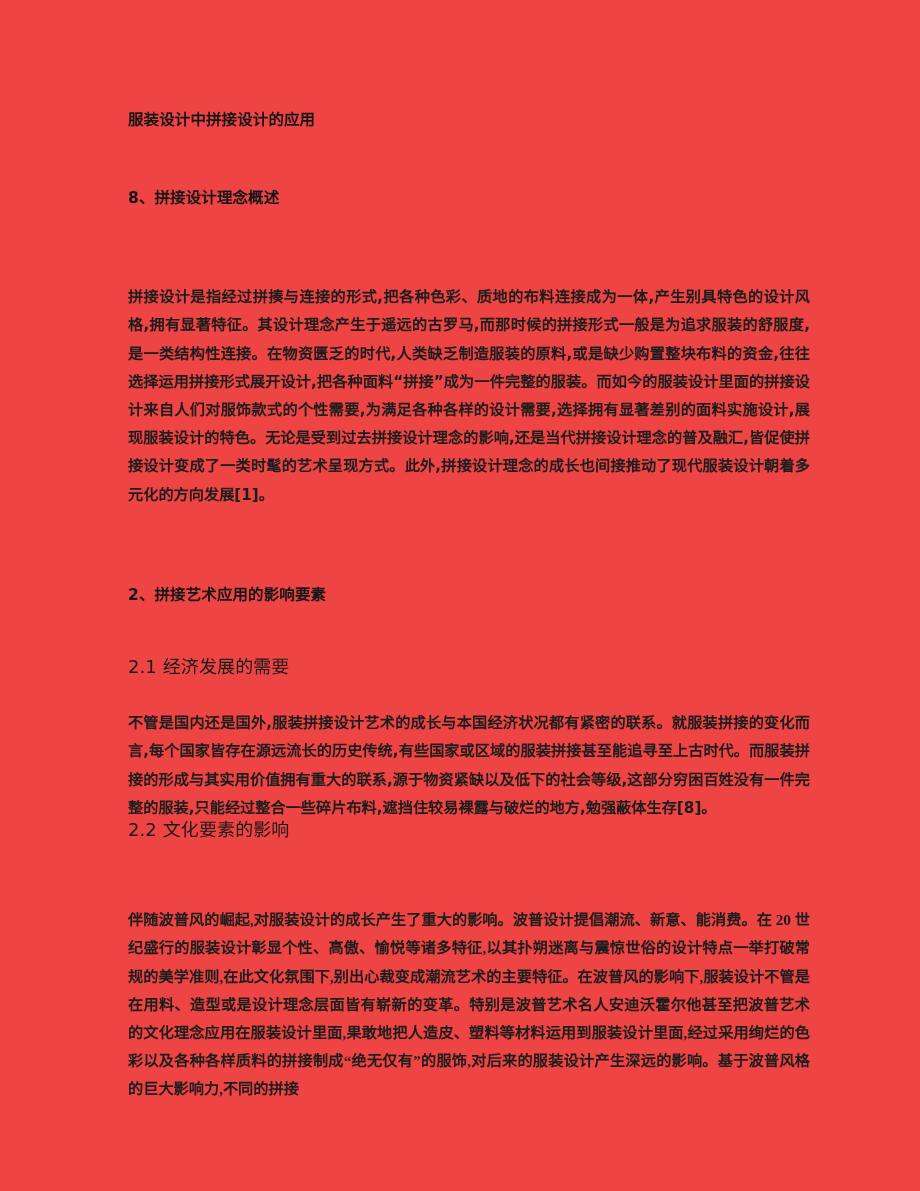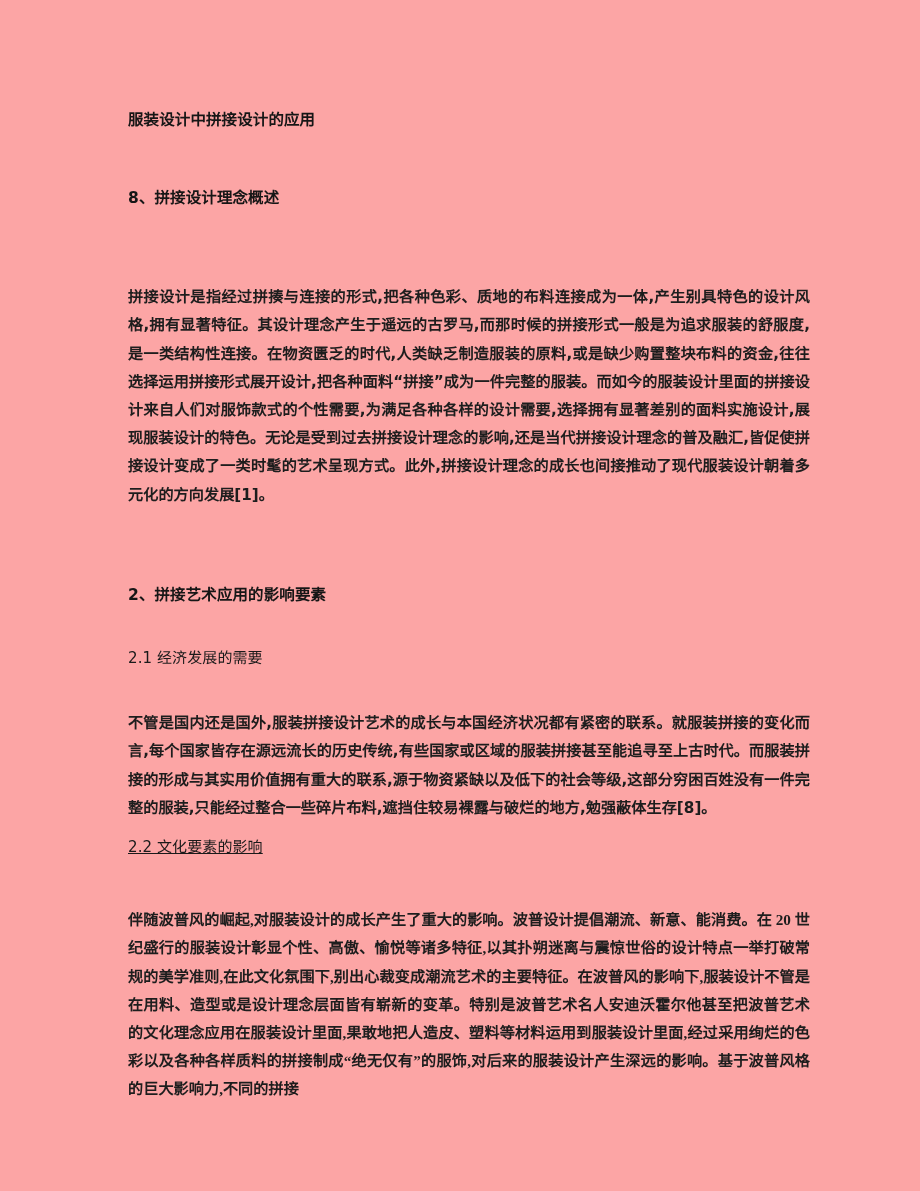--- a/index.html
+++ b/index.html
@@ -14,21 +14,21 @@
     position: relative;
     overflow: hidden;
     font-family: "DejaVu Sans", "Liberation Sans", sans-serif;
     color: #1a1a1a;
     -webkit-font-smoothing: antialiased;
   }
 
   .page {
     position: absolute;
     inset: 0;
-    background: #fca5a5;
+    background: #ef4444;
   }
 
   
   .doc-body {
     position: absolute;
     left: 128px;
     top: 0;
     width: 682px;
   }
 
@@ -54,26 +54,27 @@
     font-weight: 700;
     color: #161616;
     letter-spacing: 0.1px;
     white-space: nowrap;
   }
 
   .heading-2 {
     position: absolute;
     left: 0;
     width: 682px;
-    font-size: 15px;
+    font-size: 18px;
     line-height: 24px;
     font-weight: 400;
     color: #1a1a1a;
     letter-spacing: 0.1px;
     white-space: nowrap;
+    margin-top: 9px;
   }
 
   .para {
     position: absolute;
     left: 0;
     width: 682px;
     font-size: 15.2px;
     line-height: 28.2px;
     font-weight: 600;
     color: #1d1d1d;
@@ -84,21 +85,21 @@
     word-break: break-all;
   }
 
   
   #title          { top: 108px; }
   #sec1-heading   { top: 186px; }
   #sec1-para      { top: 268px; }
   #sec2-heading   { top: 583px; }
   #sec21-heading  { top: 646px; }
   #sec21-para     { top: 694px; }
-  #sec22-heading  { top: 835px; text-decoration: underline; }
+  #sec22-heading  { top: 809px; }
   #sec22-para     { top: 891px; }
 
   
   #sec22-para { max-height: 200px; overflow: hidden; font-family: Liberation Serif, serif; }
 </style>
 </head>
 <body>
 
 <div class="page">
   <div class="doc-body">

